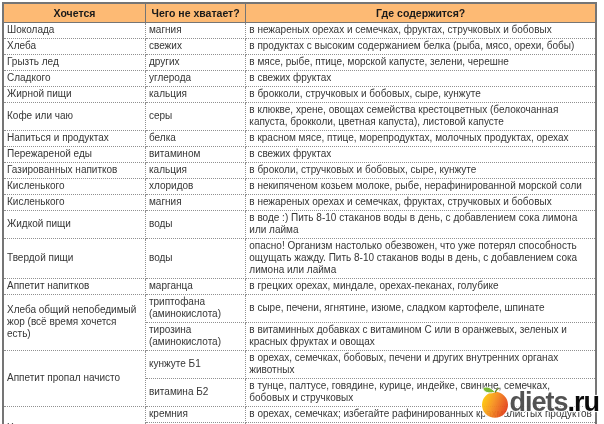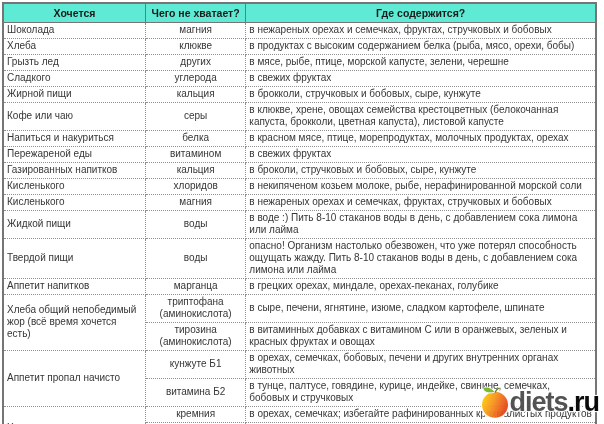--- a/index.html
+++ b/index.html
@@ -6,34 +6,34 @@
   body{
     width:604px;height:424px;background:#ffffff;position:relative;overflow:hidden;
     font-family:"Liberation Sans","DejaVu Sans",sans-serif;
   }
   .sheet{position:absolute;left:2px;top:2px;}
   table.cravings{
     border-collapse:collapse;table-layout:fixed;width:595px;
     border:2px solid #757575;background:#ffffff;
   }
   th{
-    background:#5eead4;color:#1a1a1a;font-size:10.5px;font-weight:bold;
+    background:#fdba74;color:#1a1a1a;font-size:10.5px;font-weight:bold;
     padding:3px 2px;text-align:center;
     border-right:1px solid #757575;border-bottom:1px solid #757575;
   }
   th:last-child{border-right:none;}
   td{
     font-size:10px;line-height:12px;color:#363636;
     padding:1px 3px 2px 3px;vertical-align:middle;
     border-right:1px dotted #909090;border-bottom:1px dotted #909090;
     word-wrap:break-word;
   }
   td:last-child{border-right:none;}
   tbody tr:last-child td{border-bottom:none;}
-  td.nutrient{text-align:center;}
+  td.nutrient{text-align:left;}
   td.craving{text-align:left;}
   td.nb{border-bottom:none;}
 
   .watermark{
     position:absolute;right:5px;bottom:1px;
     display:flex;align-items:center;opacity:.95;pointer-events:none;
   }
   .wm-apple{margin-right:-5px;position:relative;top:2px;}
   .wm-name,.wm-tld{
     font-size:27px;font-weight:bold;letter-spacing:-1px;line-height:1;
@@ -60,21 +60,21 @@
       </tr>
     </thead>
     <tbody>
       <tr>
         <td class="craving">Шоколада</td>
         <td class="nutrient">магния</td>
         <td class="source">в нежареных орехах и семечках, фруктах, стручковых и бобовых</td>
       </tr>
       <tr>
         <td class="craving">Хлеба</td>
-        <td class="nutrient">клюкве</td>
+        <td class="nutrient">свежих</td>
         <td class="source">в продуктах с высоким содержанием белка (рыба, мясо, орехи, бобы)</td>
       </tr>
       <tr>
         <td class="craving">Грызть лед</td>
         <td class="nutrient">других</td>
         <td class="source">в мясе, рыбе, птице, морской капусте, зелени, черешне</td>
       </tr>
       <tr>
         <td class="craving">Сладкого</td>
         <td class="nutrient">углерода</td>
@@ -84,21 +84,21 @@
         <td class="craving">Жирной пищи</td>
         <td class="nutrient">кальция</td>
         <td class="source">в брокколи, стручковых и бобовых, сыре, кунжуте</td>
       </tr>
       <tr>
         <td class="craving">Кофе или чаю</td>
         <td class="nutrient">серы</td>
         <td class="source">в клюкве, хрене, овощах семейства крестоцветных (белокочанная капуста, брокколи, цветная капуста), листовой капусте</td>
       </tr>
       <tr>
-        <td class="craving">Напиться и накуриться</td>
+        <td class="craving">Напиться и продуктах</td>
         <td class="nutrient">белка</td>
         <td class="source">в красном мясе, птице, морепродуктах, молочных продуктах, орехах</td>
       </tr>
       <tr>
         <td class="craving">Пережареной еды</td>
         <td class="nutrient">витамином</td>
         <td class="source">в свежих фруктах</td>
       </tr>
       <tr>
         <td class="craving">Газированных напитков</td>

